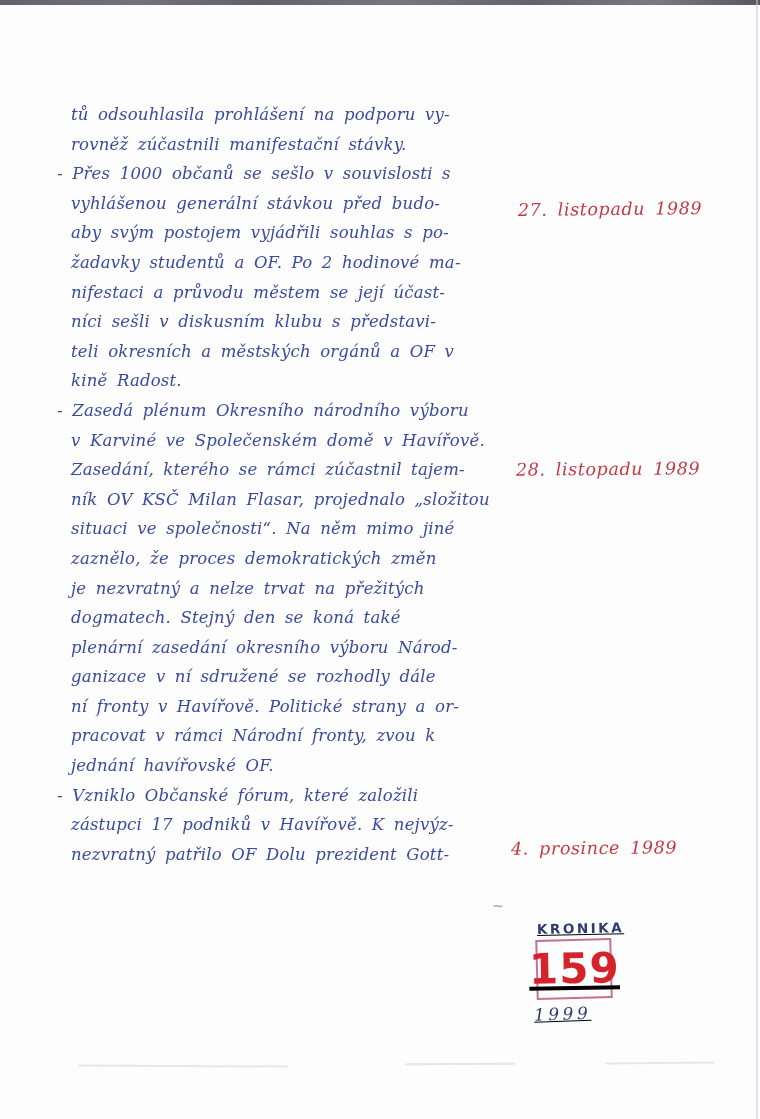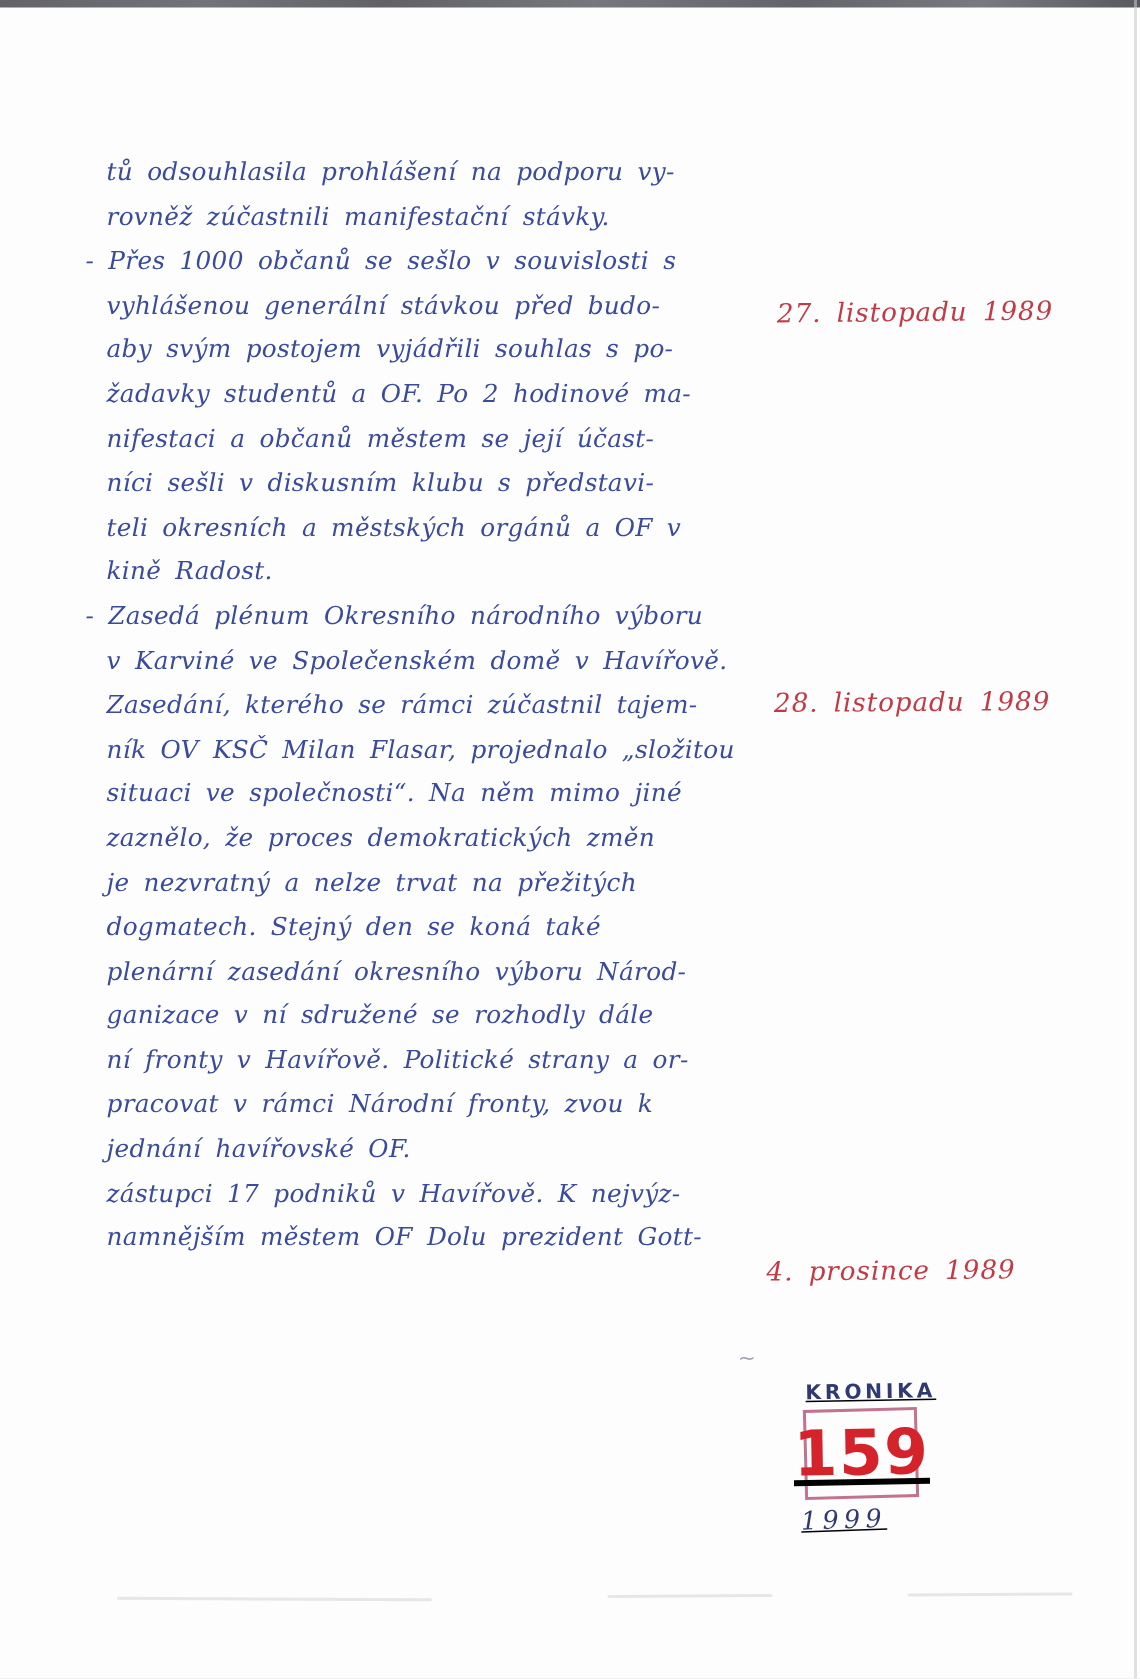--- a/index.html
+++ b/index.html
@@ -91,39 +91,40 @@
   <div class="scan-mark-squiggle">~</div>
 
   <div class="body-text">
 
   <div class="hand-line">tů odsouhlasila prohlášení na podporu vy-</div>
       <div class="hand-line">rovněž zúčastnili manifestační stávky.</div>
       <div class="hand-line entry-start">- Přes 1000 občanů se sešlo v souvislosti s</div>
       <div class="hand-line">vyhlášenou generální stávkou před budo-</div>
       <div class="hand-line">aby svým postojem vyjádřili souhlas s po-</div>
       <div class="hand-line">žadavky studentů a OF. Po 2 hodinové ma-</div>
-      <div class="hand-line">nifestaci a občanů městem se její účast-</div>
+      <div class="hand-line">nifestaci a průvodu městem se její účast-</div>
       <div class="hand-line">níci sešli v diskusním klubu s představi-</div>
       <div class="hand-line">teli okresních a městských orgánů a OF v</div>
       <div class="hand-line">kině Radost.</div>
       <div class="hand-line entry-start">- Zasedá plénum Okresního národního výboru</div>
       <div class="hand-line">v Karviné ve Společenském domě v Havířově.</div>
       <div class="hand-line">Zasedání, kterého se rámci zúčastnil tajem-</div>
       <div class="hand-line">ník OV KSČ Milan Flasar, projednalo „složitou</div>
       <div class="hand-line">situaci ve společnosti“. Na něm mimo jiné</div>
       <div class="hand-line">zaznělo, že proces demokratických změn</div>
       <div class="hand-line">je nezvratný a nelze trvat na přežitých</div>
       <div class="hand-line">dogmatech. Stejný den se koná také</div>
       <div class="hand-line">plenární zasedání okresního výboru Národ-</div>
       <div class="hand-line">ganizace v ní sdružené se rozhodly dále</div>
       <div class="hand-line">ní fronty v Havířově. Politické strany a or-</div>
       <div class="hand-line">pracovat v rámci Národní fronty, zvou k</div>
       <div class="hand-line">jednání havířovské OF.</div>
+      <div class="hand-line entry-start">- Vzniklo Občanské fórum, které založili</div>
       <div class="hand-line">zástupci 17 podniků v Havířově. K nejvýz-</div>
-      <div class="hand-line">namnějším městem OF Dolu prezident Gott-</div>
+      <div class="hand-line">nezvratný patřilo OF Dolu prezident Gott-</div>
     </div>
 
   <div class="margin-date date-1">27. listopadu 1989</div>
   <div class="margin-date date-2">28. listopadu 1989</div>
   <div class="margin-date date-3">4. prosince 1989</div>
 
   <div class="stamp">
     <div class="stamp-label">KRONIKA</div>
     <div class="stamp-box">
       <span class="stamp-number">159</span>

